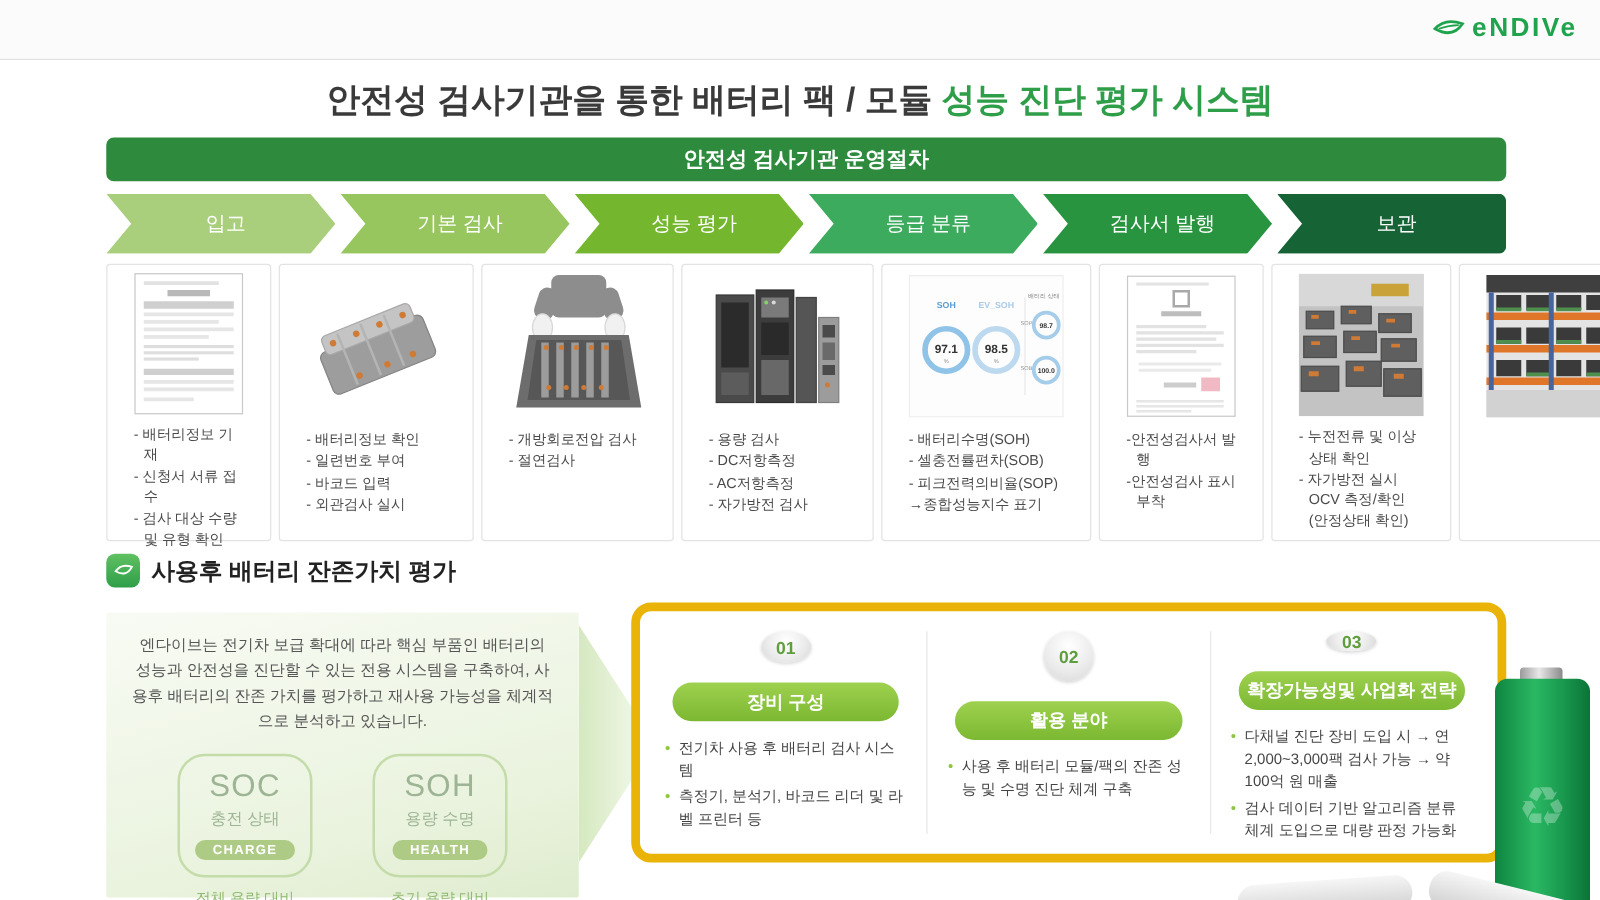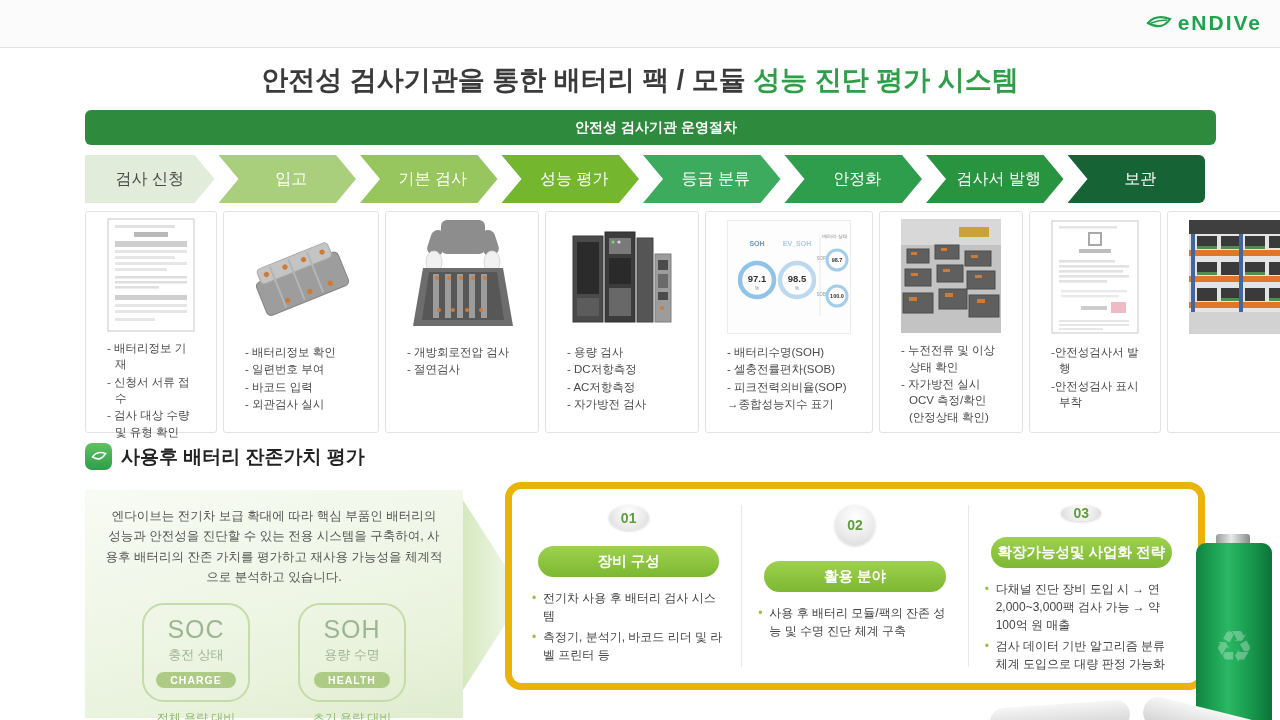--- a/index.html
+++ b/index.html
@@ -9,22 +9,22 @@
   .topbar{position:absolute;top:0;left:0;width:100%;height:47px;background:#fbfbfb;
           border-bottom:1px solid #e2e2e2;}
   .logo{position:absolute;right:18px;top:11px;display:flex;align-items:center;gap:6px;}
   .logo-text{font-size:21px;font-weight:bold;color:#1fa34c;letter-spacing:2px;}
   
   .main-title{position:absolute;top:62px;left:0;width:100%;text-align:center;
               font-size:27px;font-weight:bold;color:#3a3a3a;}
   .main-title .hl{color:#2f9e49;}
   
   .banner{position:absolute;top:110px;left:85px;width:1120px;height:35px;border-radius:6px;
-          background:#2e8b3e;color:#fff;font-size:14px;font-weight:bold;
-          display:flex;align-items:center;justify-content:center;padding-left:11px;}
+          background:#2e8b3e;color:#fff;font-size:17px;font-weight:bold;
+          display:flex;align-items:center;justify-content:center;}
   
   .steps{position:absolute;top:155px;left:85px;width:1120px;height:48px;display:flex;gap:4px;}
   .chev{flex:1;display:flex;align-items:center;justify-content:center;font-size:16px;
         clip-path:polygon(0 0,calc(100% - 20px) 0,100% 50%,calc(100% - 20px) 100%,0 100%,20px 50%);
         padding-left:8px;}
   .chev.first{clip-path:polygon(0 0,calc(100% - 20px) 0,100% 50%,calc(100% - 20px) 100%,0 100%);padding-left:0;}
   .chev.last{clip-path:polygon(0 0,100% 0,100% 100%,0 100%,20px 50%);border-radius:0 6px 6px 0;}
   
   .cards{position:absolute;top:211px;left:85px;width:1120px;height:222px;display:flex;gap:6px;}
   .card{flex:1;background:#fff;border:1px solid #e3e3e3;border-radius:3px;padding:6px 21px;
@@ -96,26 +96,24 @@
     </div>
   </div>
 
   <div class="main-title">
     <span>안전성 검사기관을 통한 배터리 팩 / 모듈 </span><span class="hl">성능 진단 평가 시스템</span>
   </div>
 
   <div class="banner">안전성 검사기관 운영절차</div>
 
   <div class="steps">
-    <div class="chev first" style="background-color: rgb(226, 236, 218); color: rgb(74, 74, 74);">검사 신청</div>
     <div class="chev" style="background-color: rgb(170, 207, 124); color: rgb(255, 255, 255);">입고</div>
     <div class="chev" style="background-color: rgb(151, 198, 94); color: rgb(255, 255, 255);">기본 검사</div>
     <div class="chev" style="background-color: rgb(116, 183, 47); color: rgb(255, 255, 255);">성능 평가</div>
     <div class="chev" style="background-color: rgb(61, 171, 94); color: rgb(255, 255, 255);">등급 분류</div>
-    <div class="chev" style="background-color: rgb(47, 158, 76); color: rgb(255, 255, 255);">안정화</div>
     <div class="chev" style="background-color: rgb(40, 148, 63); color: rgb(255, 255, 255);">검사서 발행</div>
     <div class="chev last" style="background-color: rgb(22, 99, 54); color: rgb(255, 255, 255);">보관</div>
   </div>
 
   <div class="cards">
 
     <div class="card">
       <div class="card-img">
         <svg width="88" height="114" viewBox="0 0 88 114">
           <rect x="1" y="1" width="86" height="112" fill="#ffffff" stroke="#c9c9c9"></rect>
@@ -253,20 +251,53 @@
           <text x="99" y="76" font-size="4.5" fill="#999" text-anchor="end">SOB</text>
           <circle cx="110" cy="76" r="10" fill="none" stroke="#a5cde9" stroke-width="3"></circle>
           <text x="110" y="78" font-size="5.5" font-weight="bold" fill="#333" text-anchor="middle">100.0</text>
         </svg>
       </div>
       <div class="card-list">
           <div class="card-li">- 배터리수명(SOH)</div>
           <div class="card-li">- 셀충전률편차(SOB)</div>
           <div class="card-li">- 피크전력의비율(SOP)</div>
           <div class="card-li">→종합성능지수 표기</div>
+        </div>
+    </div>
+
+    <div class="card">
+      <div class="card-img">
+        <svg width="88" height="114" viewBox="0 0 88 114">
+          <rect x="1" y="1" width="86" height="112" fill="#ffffff" stroke="#c9c9c9"></rect>
+          <rect x="8" y="6" width="58" height="2.5" fill="#e4e4e4"></rect>
+          <rect x="38" y="13" width="12" height="12" fill="none" stroke="#a9a9a9" stroke-width="2"></rect>
+          <rect x="28" y="29" width="32" height="4" fill="#bdbdbd"></rect>
+          <g fill="#e2e2e2">
+              <rect x="8" y="40" width="56" height="2.6"></rect>
+              <rect x="8" y="45" width="70" height="2.6"></rect>
+              <rect x="8" y="50" width="64" height="2.6"></rect>
+              <rect x="8" y="55" width="70" height="2.6"></rect>
+              <rect x="8" y="60" width="48" height="2.6"></rect>
+            </g>
+          <g fill="#eaeaea">
+              <rect x="10" y="70" width="66" height="2.4"></rect>
+              <rect x="10" y="75" width="58" height="2.4"></rect>
+            </g>
+          <rect x="30" y="86" width="26" height="4" fill="#cdcdcd"></rect>
+          <rect x="60" y="82" width="15" height="11" fill="#f0b9c4"></rect>
+          <g fill="#e6e6e6">
+              <rect x="8" y="100" width="70" height="2"></rect>
+              <rect x="8" y="104" width="70" height="2"></rect>
+              <rect x="8" y="108" width="44" height="2"></rect>
+            </g>
+        </svg>
+      </div>
+      <div class="card-list">
+          <div class="card-li">-안전성검사서 발행</div>
+          <div class="card-li">-안전성검사 표시부착</div>
         </div>
     </div>
 
     <div class="card">
       <div class="card-img">
         <svg width="100" height="114" viewBox="0 0 100 114">
           <rect width="100" height="114" fill="#c3c3c3"></rect>
           <rect width="100" height="26" fill="#d8d8d8"></rect>
           <rect x="58" y="8" width="30" height="10" fill="#caa23a"></rect>
           <g fill="#5f5f5f" stroke="#4c4c4c">
@@ -294,53 +325,20 @@
         </svg>
       </div>
       <div class="card-list">
           <div class="card-li">- 누전전류 및 이상 상태 확인</div>
           <div class="card-li">- 자가방전 실시 OCV 측정/확인 (안정상태 확인)</div>
         </div>
     </div>
 
     <div class="card">
       <div class="card-img">
-        <svg width="88" height="114" viewBox="0 0 88 114">
-          <rect x="1" y="1" width="86" height="112" fill="#ffffff" stroke="#c9c9c9"></rect>
-          <rect x="8" y="6" width="58" height="2.5" fill="#e4e4e4"></rect>
-          <rect x="38" y="13" width="12" height="12" fill="none" stroke="#a9a9a9" stroke-width="2"></rect>
-          <rect x="28" y="29" width="32" height="4" fill="#bdbdbd"></rect>
-          <g fill="#e2e2e2">
-              <rect x="8" y="40" width="56" height="2.6"></rect>
-              <rect x="8" y="45" width="70" height="2.6"></rect>
-              <rect x="8" y="50" width="64" height="2.6"></rect>
-              <rect x="8" y="55" width="70" height="2.6"></rect>
-              <rect x="8" y="60" width="48" height="2.6"></rect>
-            </g>
-          <g fill="#eaeaea">
-              <rect x="10" y="70" width="66" height="2.4"></rect>
-              <rect x="10" y="75" width="58" height="2.4"></rect>
-            </g>
-          <rect x="30" y="86" width="26" height="4" fill="#cdcdcd"></rect>
-          <rect x="60" y="82" width="15" height="11" fill="#f0b9c4"></rect>
-          <g fill="#e6e6e6">
-              <rect x="8" y="100" width="70" height="2"></rect>
-              <rect x="8" y="104" width="70" height="2"></rect>
-              <rect x="8" y="108" width="44" height="2"></rect>
-            </g>
-        </svg>
-      </div>
-      <div class="card-list">
-          <div class="card-li">-안전성검사서 발행</div>
-          <div class="card-li">-안전성검사 표시부착</div>
-        </div>
-    </div>
-
-    <div class="card">
-      <div class="card-img">
         <svg width="104" height="114" viewBox="0 0 104 114">
           <rect width="104" height="114" fill="#e4e4e4"></rect>
           <rect width="104" height="14" fill="#3f3f3f"></rect>
           <g fill="#3a3a3a">
               <rect x="8" y="16" width="20" height="12"></rect>
               <rect x="32" y="16" width="20" height="12"></rect>
               <rect x="56" y="16" width="20" height="12"></rect>
               <rect x="80" y="16" width="18" height="12"></rect>
             <rect x="8" y="42" width="20" height="13"></rect>
               <rect x="32" y="42" width="20" height="13"></rect>

